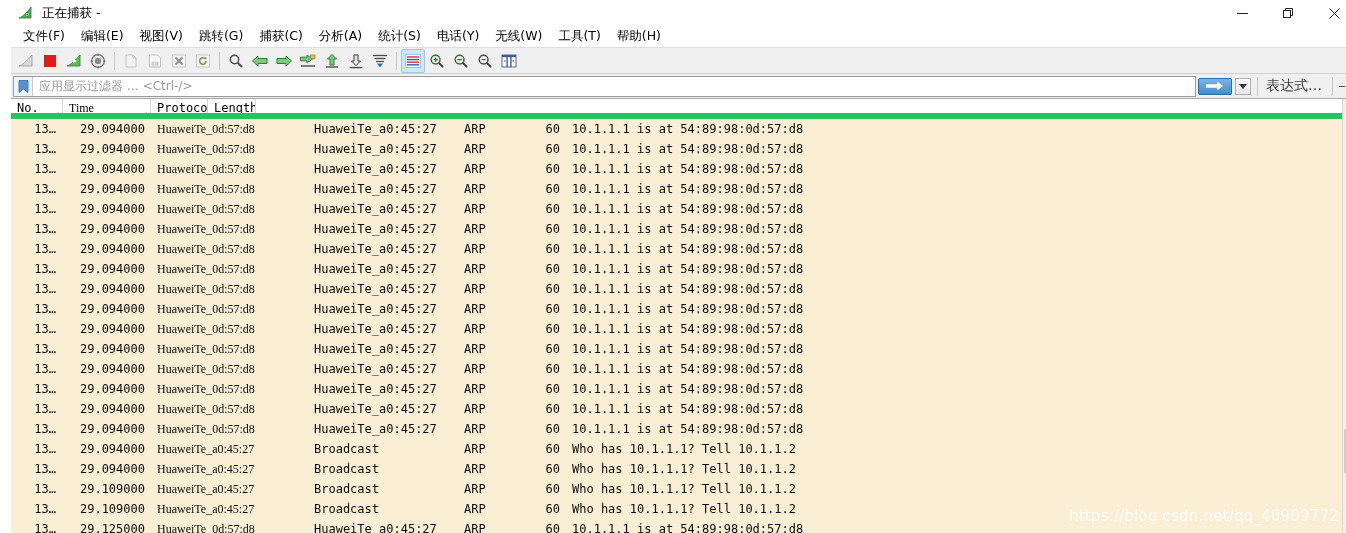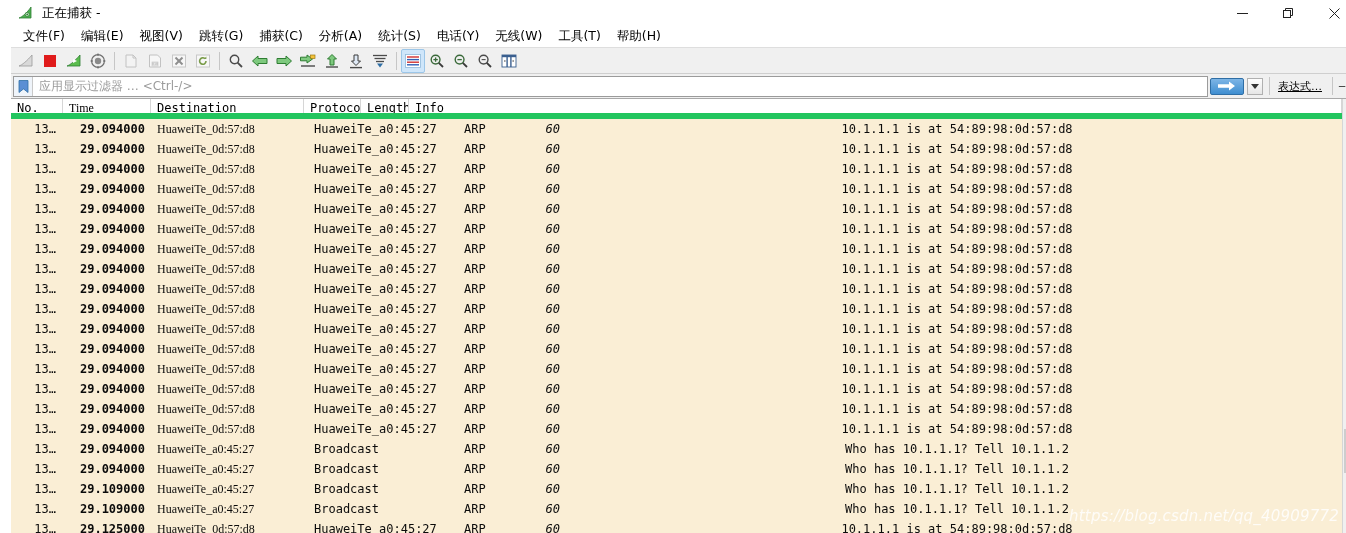--- a/index.html
+++ b/index.html
@@ -148,25 +148,24 @@
   .filter-caret {
     width: 16px; height: 17px;
     flex: 0 0 16px;
     border: 1px solid #b0b0b0;
     background: linear-gradient(#fdfdfd,#e6e6e6);
     display: flex; align-items:center; justify-content:center;
     margin-right: 4px;
   }
   .expr-btn {
     font-family: "DejaVu Sans", sans-serif;
-    font-size: 11px;
-    color: #000000;
+    font-size: 14px;
+    color: #404040;
     padding: 0 8px 0 6px;
     white-space: nowrap;
-    text-decoration: underline;
   }
   .filter-vsep {
     width: 1px; height: 18px; background: #c6c6c6; margin: 0 2px;
     flex: 0 0 1px;
   }
   .filter-minus {
     width: 14px; display:flex; align-items:center; justify-content:center;
     font-family: "DejaVu Sans", sans-serif; font-size: 12px; color:#333;
     flex: 0 0 14px;
   }
@@ -215,26 +214,26 @@
     font-size: 12px;
     color: #0b0b0b;
     line-height: 20px;
     white-space: nowrap;
   }
   .prow .c {
     overflow: hidden;
     white-space: nowrap;
   }
   .c-no     { width: 52px;  text-align: right; padding-right: 7px; }
-  .c-time   { width: 88px;  text-align: right; padding-right: 6px; font-weight: bold; }
+  .c-time   { width: 88px;  text-align: right; padding-right: 6px; }
   .c-src    { width: 157px; padding-left: 6px; font-family: Liberation Serif, serif; }
   .c-dst    { width: 153px; padding-left: 6px; }
   .c-proto  { width: 57px;  padding-left: 3px; }
-  .c-len    { width: 48px;  text-align: right; padding-right: 6px; font-style: italic; }
-  .c-info   { flex: 1 1 auto; padding-left: 6px; text-align: center; }
+  .c-len    { width: 48px;  text-align: right; padding-right: 6px; }
+  .c-info   { flex: 1 1 auto; padding-left: 6px; }
 
   
   .vscroll {
     width: 15px;
     flex: 0 0 15px;
     background: #f0f0f0;
     border-left: 1px solid #d6d6d6;
     position: relative;
   }
   .vscroll .thumb {
@@ -251,21 +250,20 @@
     right: 18px;
     bottom: 8px;
     font-family: "DejaVu Sans", sans-serif;
     font-size: 15px;
     color: rgba(255,255,255,0.82);
     letter-spacing: 0.2px;
     pointer-events: none;
     user-select: none;
     white-space: nowrap;
     z-index: 5;
-    font-style: italic;
   }
 </style>
 </head>
 <body>
 
 <div id="app">
 
   <div class="titlebar">
     <div class="title-icon">
       <svg width="18" height="18" viewBox="0 0 18 18">
@@ -499,24 +497,22 @@
     <div class="filter-vsep"></div>
     <div class="filter-minus">‒</div>
   </div>
 
   <div class="packet-area">
     <div class="packet-table">
 
       <div class="col-header" id="colheader">
           <div class="cell" style="width: 52px; flex: 0 0 52px;">No.</div>
           <div class="cell" style="width: 88px; flex: 0 0 88px; font-family: Liberation Serif, serif;">Time</div>
-          <div class="cell" style="width: 153px; flex: 0 0 153px;">Destination</div>
           <div class="cell" style="width: 57px; flex: 0 0 57px;">Protocol</div>
           <div class="cell" style="width: 48px; flex: 0 0 48px;">Length</div>
-          <div class="cell" style="flex: 1 1 auto;">Info</div>
         </div>
 
       <div class="rows" id="rows">
           <div class="prow">
             <div class="c c-no">13…</div>
             <div class="c c-time">29.094000</div>
             <div class="c c-src">HuaweiTe_0d:57:d8</div>
             <div class="c c-dst">HuaweiTe_a0:45:27</div>
             <div class="c c-proto">ARP</div>
             <div class="c c-len">60</div>

